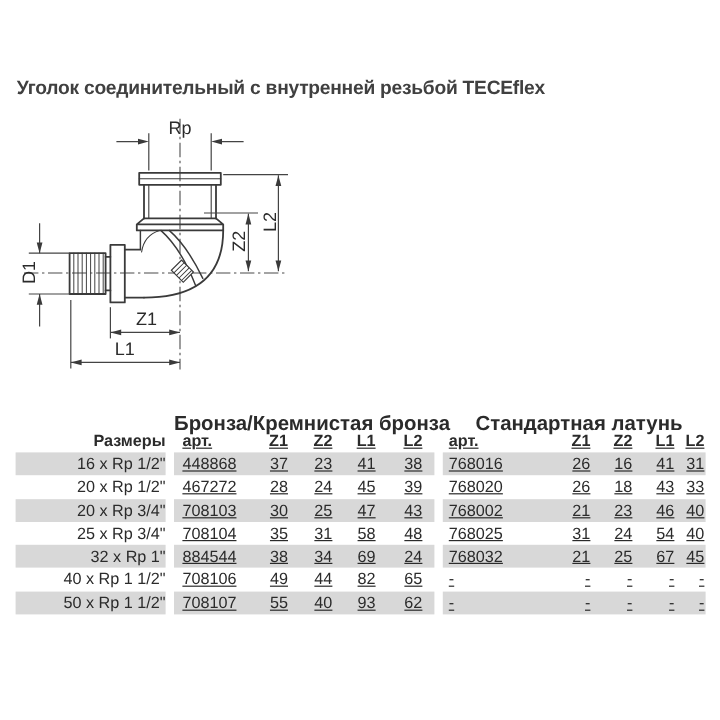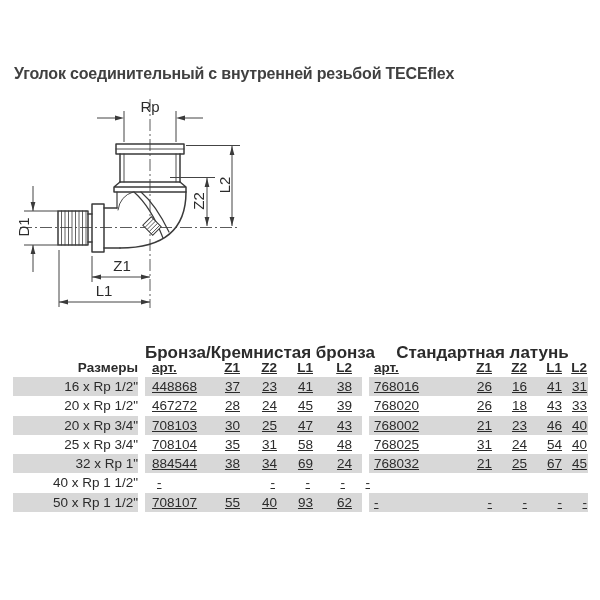--- a/index.html
+++ b/index.html
@@ -239,20 +239,27 @@
       <div class="cnum">21</div>
       <div class="cnum">25</div>
       <div class="cnum">67</div>
       <div class="cnum">45</div>
     </div>
   </div>
 
   <div class="trow">
     <div class="csize">40 x Rp 1 1/2"</div>
     <div class="gap"></div>
+    <div class="blk b1">
+      <div class="cart1">708106</div>
+      <div class="cnum">49</div>
+      <div class="cnum">44</div>
+      <div class="cnum">82</div>
+      <div class="cnum">65</div>
+    </div>
     <div class="gap"></div>
     <div class="blk b2">
       <div class="cart2">-</div>
       <div class="cnum">-</div>
       <div class="cnum">-</div>
       <div class="cnum">-</div>
       <div class="cnum">-</div>
     </div>
   </div>
 

